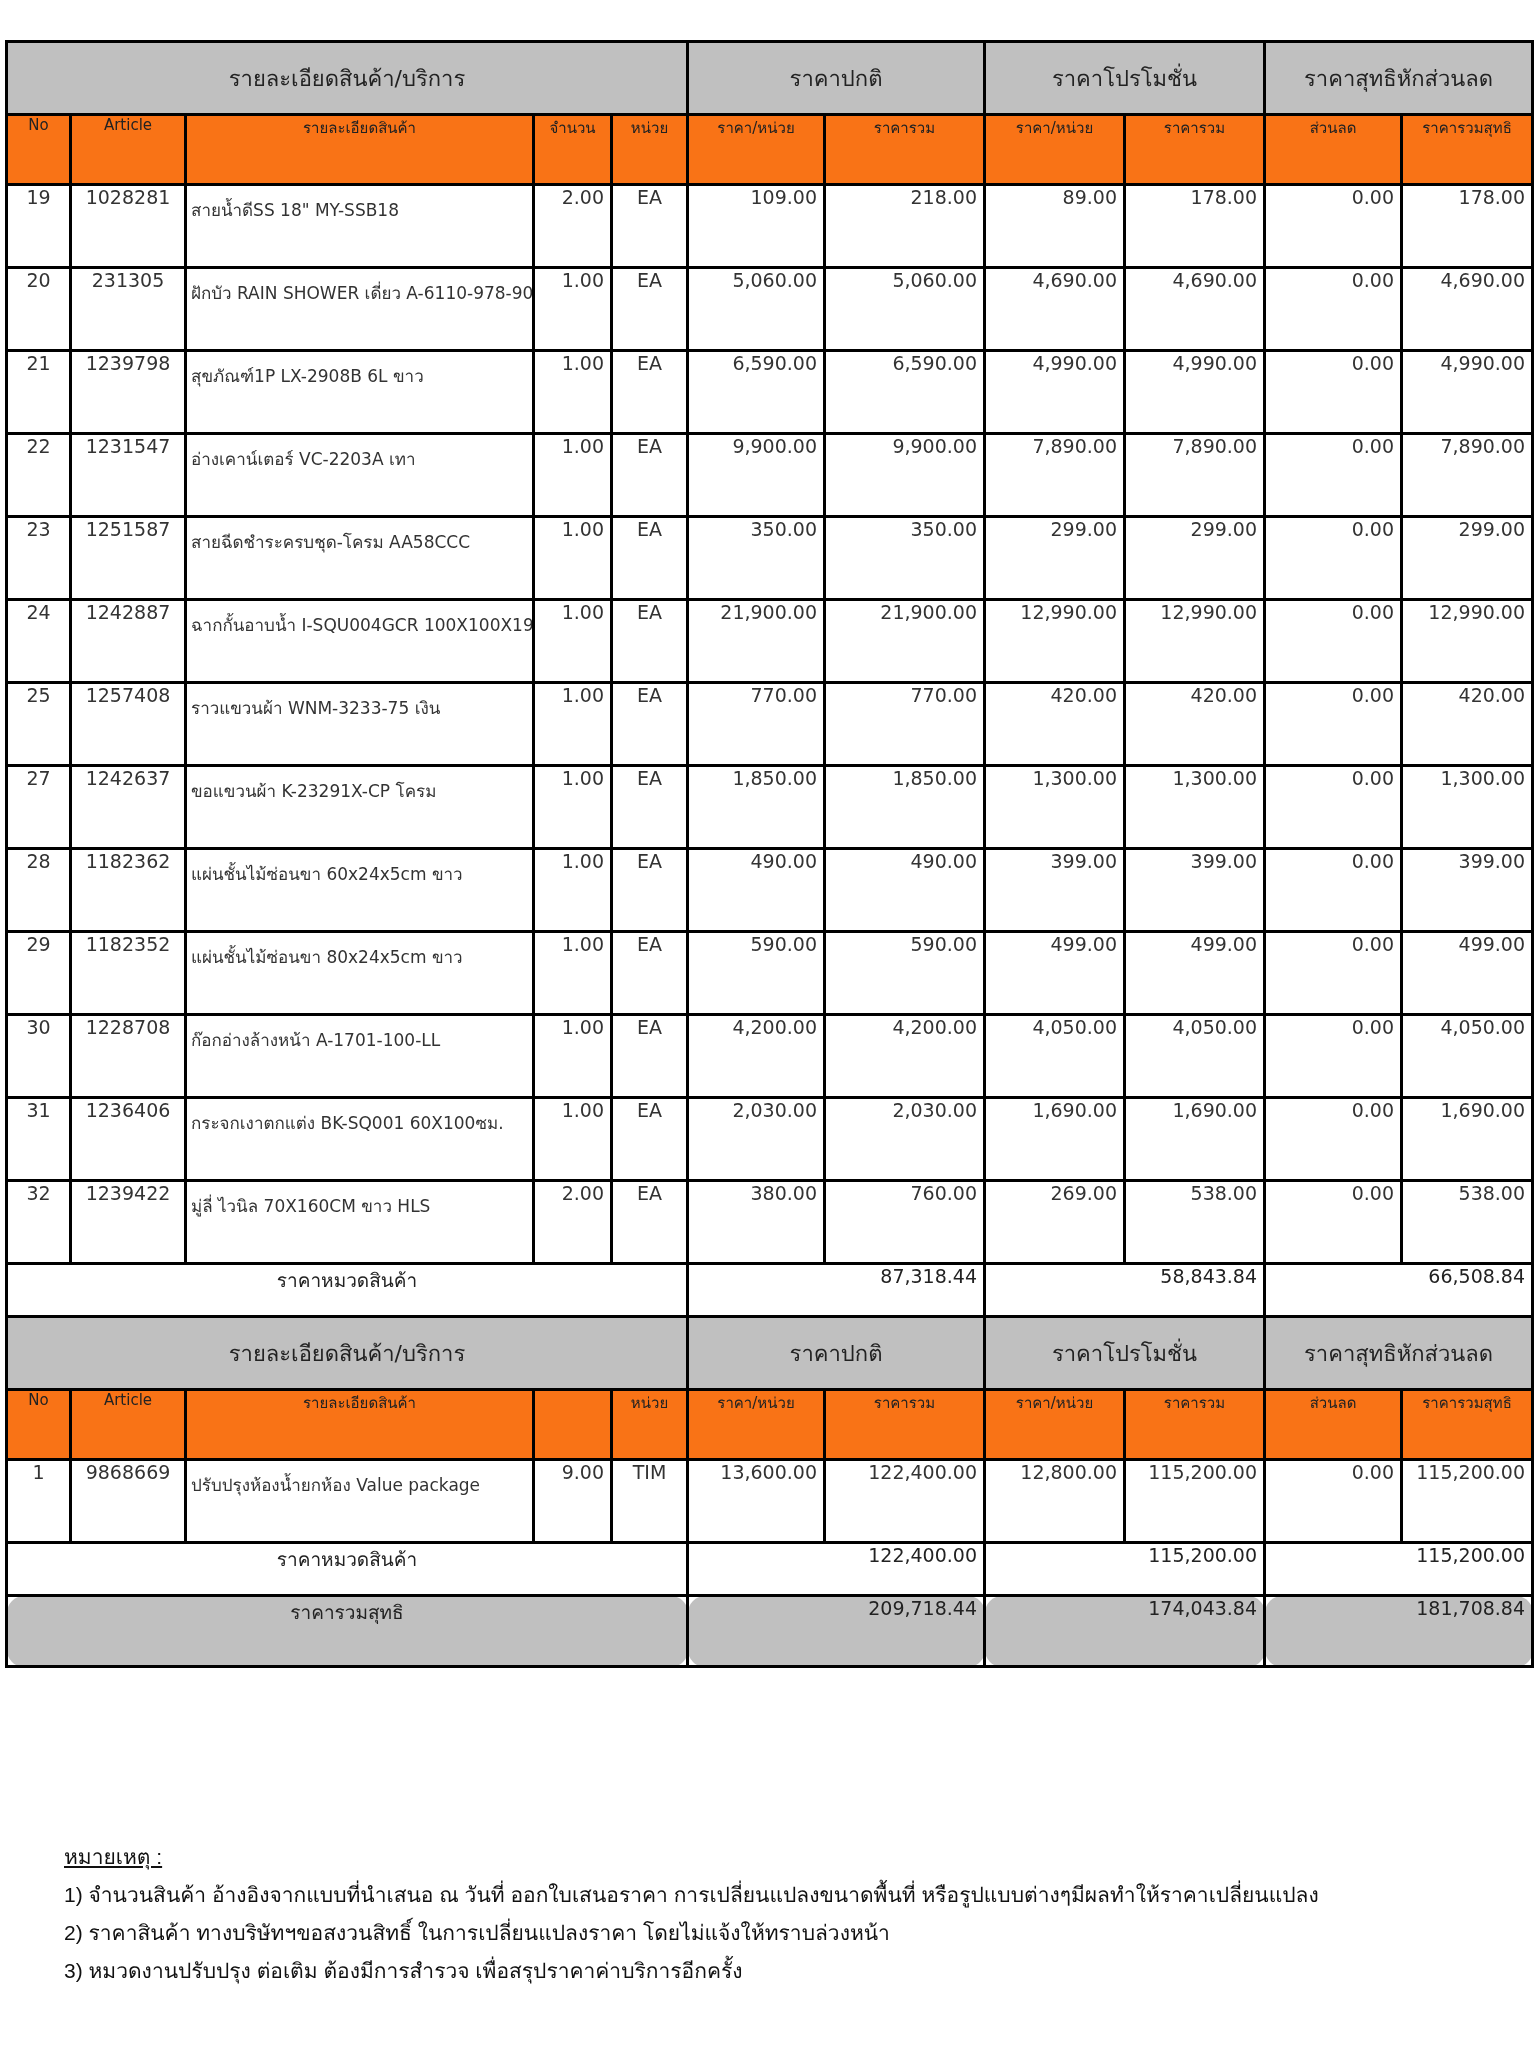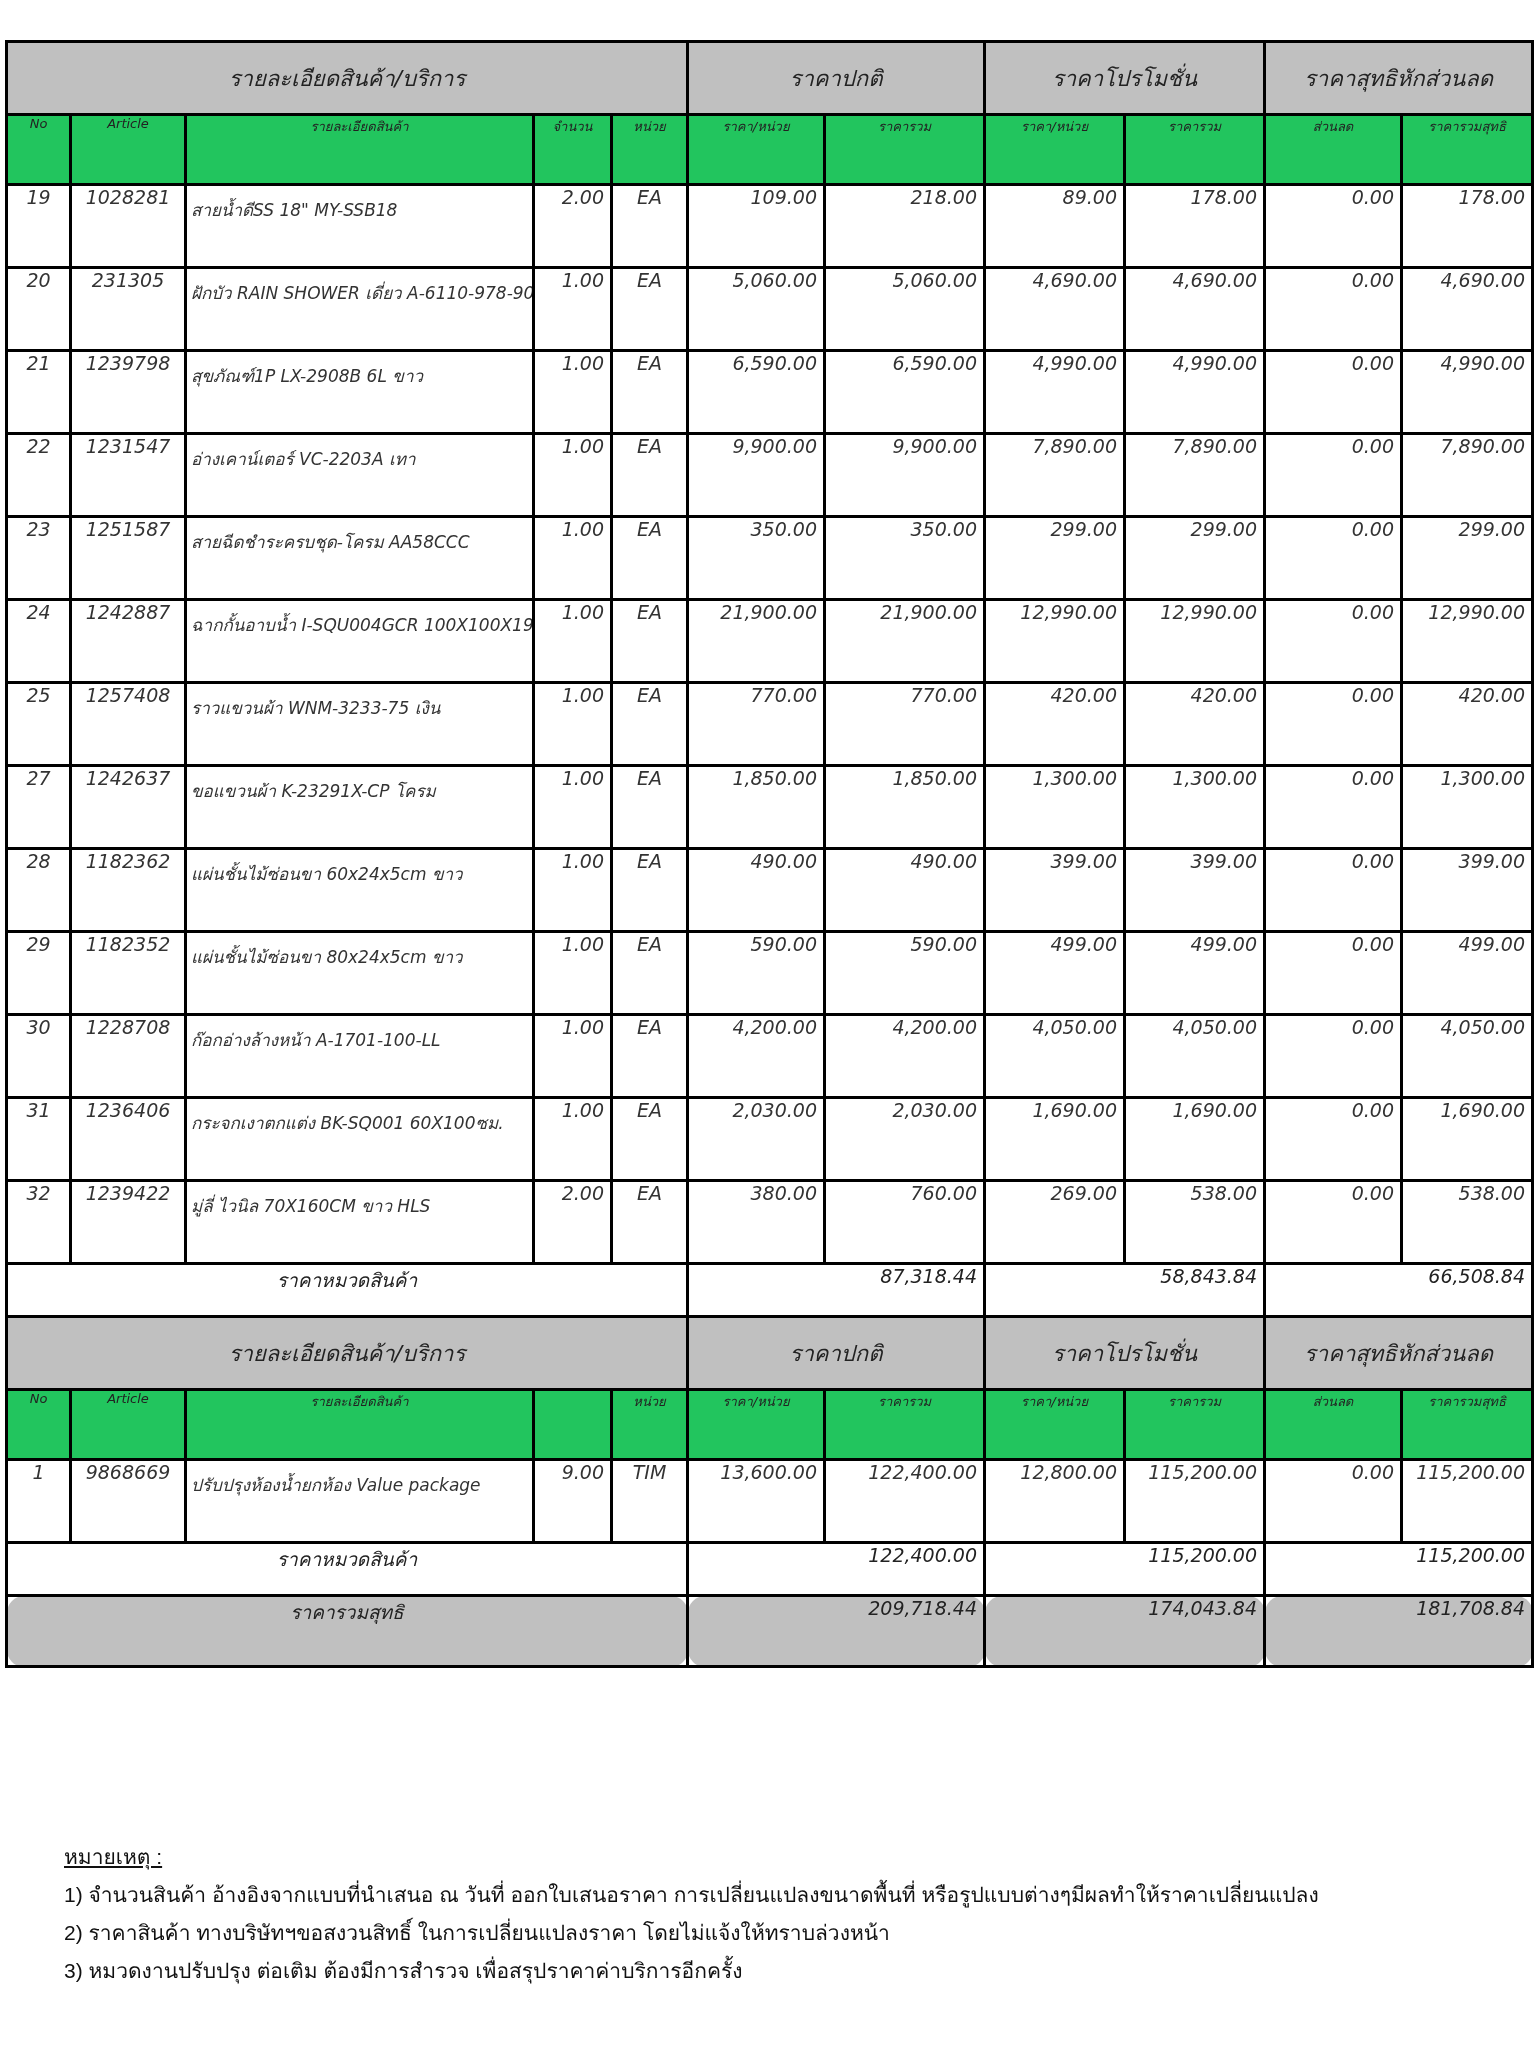--- a/index.html
+++ b/index.html
@@ -1,22 +1,22 @@
 <!DOCTYPE html>
 <html><head>
 <meta charset="utf-8">
 <style>
   html, body { margin:0; padding:0; background:#ffffff; }
   body { width:1536px; height:2048px; position:relative; overflow:hidden;
          font-family:"DejaVu Sans", "Liberation Sans", sans-serif; color:#222; }
-  .sheet { position:absolute; left:5px; top:40px; width:1238px;font-style:italic; }
+  .sheet { position:absolute; left:5px; top:40px; width:1238px; }
   table.q { border-collapse:collapse; table-layout:fixed; width:1526px; }
   table.q td, table.q th { border:3px solid #000; padding:0 6px; font-weight:normal; overflow:hidden; white-space:nowrap; }
   .grp th { background:#c0c0c0; height:70px; font-size:22px; color:#222; text-align:center; vertical-align:middle; }
-  .sub th { background:#22c55e; height:67px; font-size:13px; font-weight:bold; color:#222; text-align:center; vertical-align:top; padding-top:10px; }
+  .sub th { background:#f97316; height:67px; font-size:15px; font-weight:bold; color:#222; text-align:center; vertical-align:top; padding-top:10px; }
   .row td { height:70px; font-size:19px; vertical-align:top; padding-top:14px; color:#333; }
   .c { text-align:center;margin-left:27px; }
   .r { text-align:right; }
   .l { text-align:left; font-size:17px !important; padding-top:10px !important; padding-left:4px !important; }
   .sum td { height:50px; font-size:19px; font-weight:bold; vertical-align:top; padding-top:10px; color:#222;border-radius:17px; }
   .grand td { background:#c0c0c0; height:68px; }
   .notes { position:absolute; left:64px; top:1838px; font-family:Liberation Sans, sans-serif; font-size:21px; color:#111; line-height:38px; }
   .notes .title { text-decoration:underline; }
 </style>
 </head>

